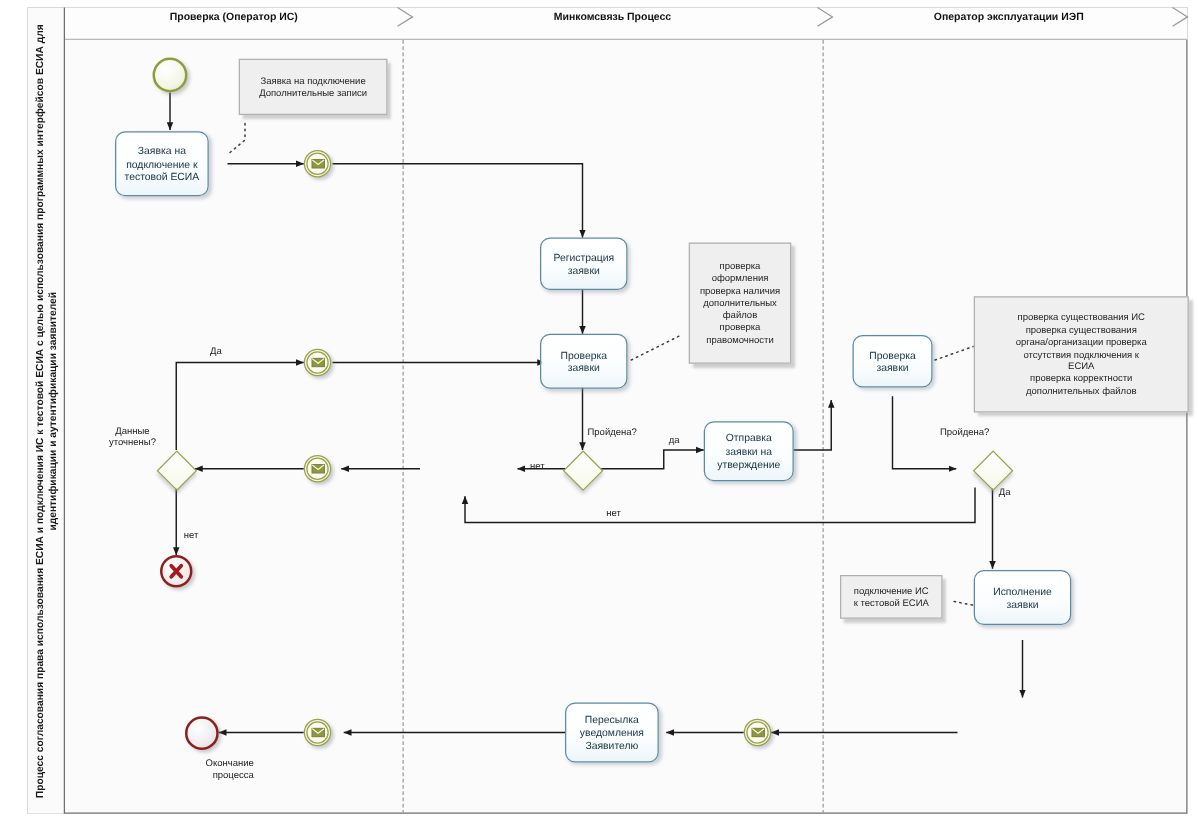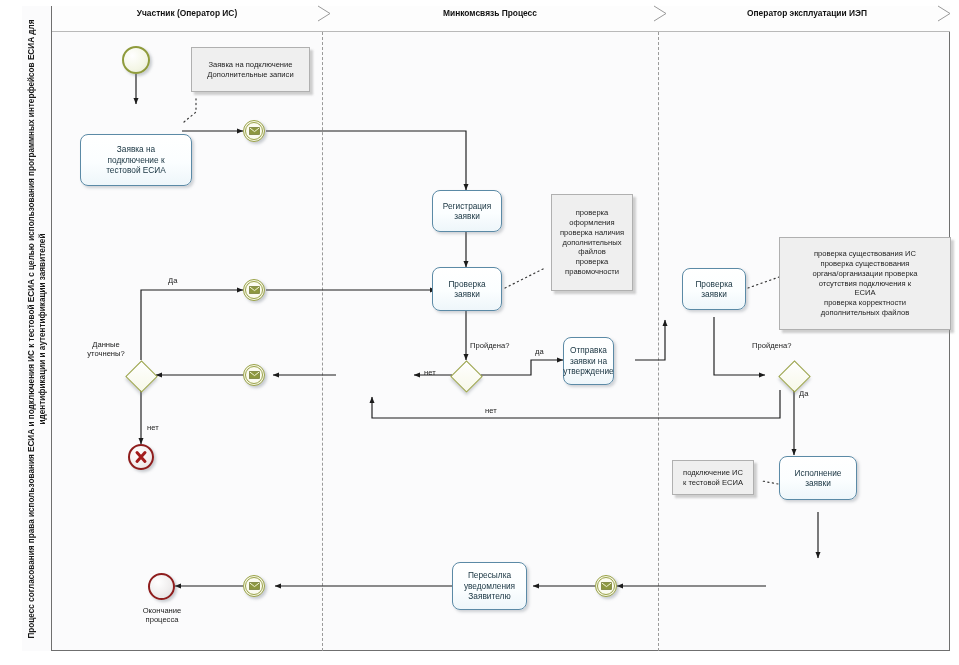--- a/index.html
+++ b/index.html
@@ -71,21 +71,21 @@
 <div id="canvas">
 
   <div class="pool"></div>
 
   <div class="pool-title">
     <span>Процесс согласования права использования ЕСИА и подключения ИС к тестовой ЕСИА с целью использования программных интерфейсов ЕСИА для идентификации и аутентификации заявителей</span>
   </div>
 
   <div class="lane-band"></div>
 
-  <div class="lane-hdr" style="left:52px;width:270px;">Участник (Оператор ИС)</div>
+  <div class="lane-hdr" style="left:52px;width:270px;">Проверка (Оператор ИС)</div>
   <div class="chev" style="left:316px;">
     <svg width="18" height="17" viewBox="0 0 18 17">
         <path d="M2 1 L14 8.5 L2 16" fill="none" stroke="#9a9a9a" stroke-width="1"></path>
       </svg>
   </div>
 
   <div class="lane-hdr" style="left:340px;width:300px;">Минкомсвязь Процесс</div>
   <div class="chev" style="left:652px;">
     <svg width="18" height="17" viewBox="0 0 18 17">
         <path d="M2 1 L14 8.5 L2 16" fill="none" stroke="#9a9a9a" stroke-width="1"></path>
@@ -158,21 +158,21 @@
     <g stroke="#3a3a3a" stroke-width="1.2" fill="none" stroke-dasharray="1.2,3.4" stroke-linecap="round">
       <path d="M184,122 L196,112 L196,98"></path>
       <path d="M505,288 L545,268"></path>
       <path d="M748,288 L782,276"></path>
       <path d="M778,484 L762,481"></path>
     </g>
   </svg>
 
   <div class="event ev-start" style="left:122px;top:46px;width:28px;height:28px;"></div>
 
-  <div class="task" style="left:80px;top:105px;width:112px;height:52px;margin-top:29px;">
+  <div class="task" style="left:92px;top:105px;width:75px;height:52px;">
     <span style="white-space:pre-line">Заявка на
 подключение к
 тестовой ЕСИА</span>
   </div>
 
   <div class="note" style="left:191px;top:47px;width:119px;height:45px;">
     <span style="white-space:pre-line">Заявка на подключение
 Дополнительные записи</span>
   </div>
 
@@ -215,21 +215,21 @@
   <div class="lbl-c" style="left:76px;top:340px;width:60px;white-space:pre-line;">Данные
 уточнены?</div>
 
   <div class="event ev-end-err" style="left:128px;top:444px;width:26px;height:26px;">
     <svg width="14" height="14" viewBox="0 0 14 14">
         <path d="M3,2.6 L11,11.4 M11,2.6 L3,11.4" stroke="#a31b1b" stroke-width="3" stroke-linecap="round"></path>
       </svg>
   </div>
 
   <div class="event ev-end" style="left:148px;top:573px;width:27px;height:27px;"></div>
-  <div class="lbl-c" style="left:121px;top:606px;width:82px;white-space:pre-line;">Окончание
+  <div class="lbl-c" style="left:121px;top:606px;width:82px;white-space:pre-line;text-align:right;">Окончание
 процесса</div>
 
   <div class="task" style="left:432px;top:190px;width:70px;height:42px;">
     <span style="white-space:pre-line">Регистрация
 заявки</span>
   </div>
 
   <div class="task" style="left:432px;top:267px;width:70px;height:44px;">
     <span style="white-space:pre-line">Проверка
 заявки</span>
@@ -244,21 +244,21 @@
 проверка
 правомочности</span>
   </div>
 
   <div class="gw" style="left:451px;top:360px;">
       <i></i>
     </div>
   <div class="lbl" style="left:470px;top:341px;">Пройдена?</div>
 
 
-  <div class="task" style="left:563px;top:337px;width:51px;height:48px;">
+  <div class="task" style="left:563px;top:337px;width:72px;height:48px;">
     <span style="white-space:pre-line">Отправка
 заявки на
 утверждение</span>
   </div>
 
   <div class="task" style="left:452px;top:562px;width:75px;height:48px;">
     <span style="white-space:pre-line">Пересылка
 уведомления
 Заявителю</span>
   </div>

